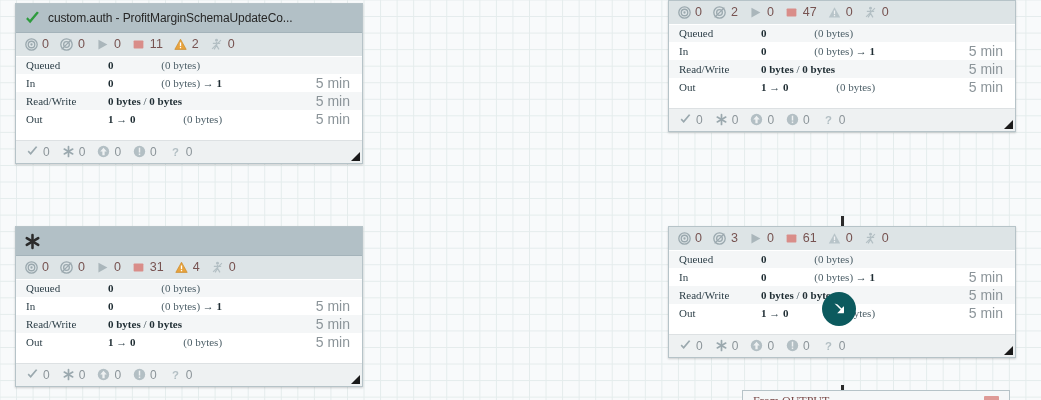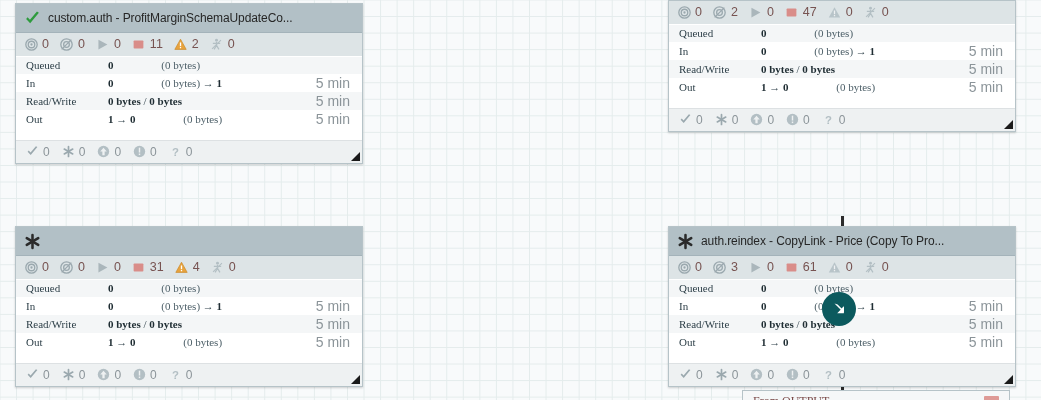--- a/index.html
+++ b/index.html
@@ -608,32 +608,20 @@
               <text x="8" y="13" font-size="14" font-family="Liberation Sans, sans-serif" font-weight="bold" fill="#b3bfc4" text-anchor="middle">?</text>
             </svg>
           </span>
         <span class="fstat-val">0</span>
       </span>
       <span class="resize-handle"></span>
     </div>
   </div>
 
   <div class="proc" style="left:668px; top:226px;">
-    <div class="proc-header">
-      <span class="proc-status-icon">
-        <svg width="17" height="17" viewBox="0 0 16 16">
-            <g stroke="#2b2b2b" stroke-width="2.4" stroke-linecap="round">
-              <line x1="8" y1="1.8" x2="8" y2="14.2"></line>
-              <line x1="2.6" y1="4.9" x2="13.4" y2="11.1"></line>
-              <line x1="13.4" y1="4.9" x2="2.6" y2="11.1"></line>
-            </g>
-          </svg>
-      </span>
-      <span class="proc-title">auth.reindex - CopyLink - Price (Copy To Pro...</span>
-    </div>
     <div class="proc-stats">
       <span class="stat">
         <span class="stat-ico">
           <svg width="13" height="13" viewBox="0 0 16 16">
               <circle cx="8" cy="8" r="7" fill="none" stroke="#9aa8ae" stroke-width="1.6"></circle>
               <circle cx="8" cy="8" r="4" fill="none" stroke="#9aa8ae" stroke-width="1.6"></circle>
               <circle cx="8" cy="8" r="1.4" fill="#9aa8ae"></circle>
             </svg>
         </span>
           <span class="stat-val">0</span>

